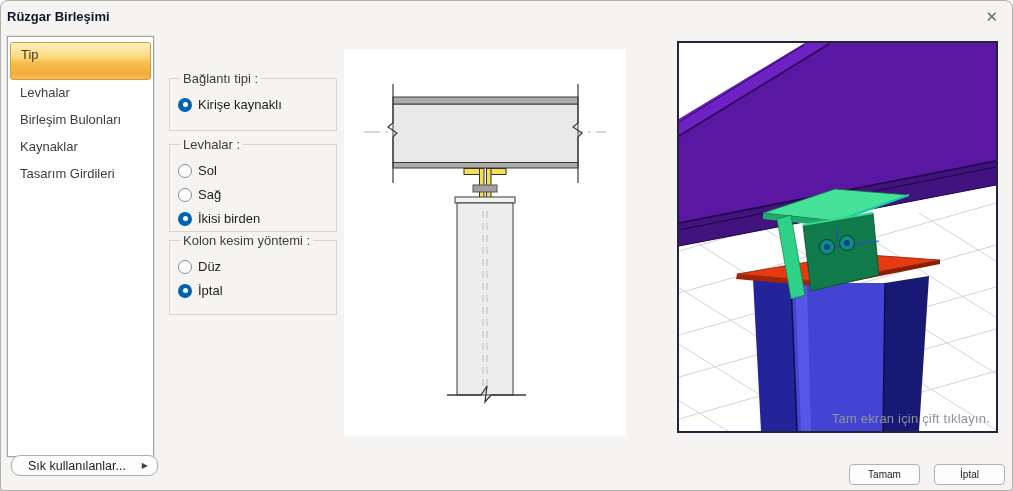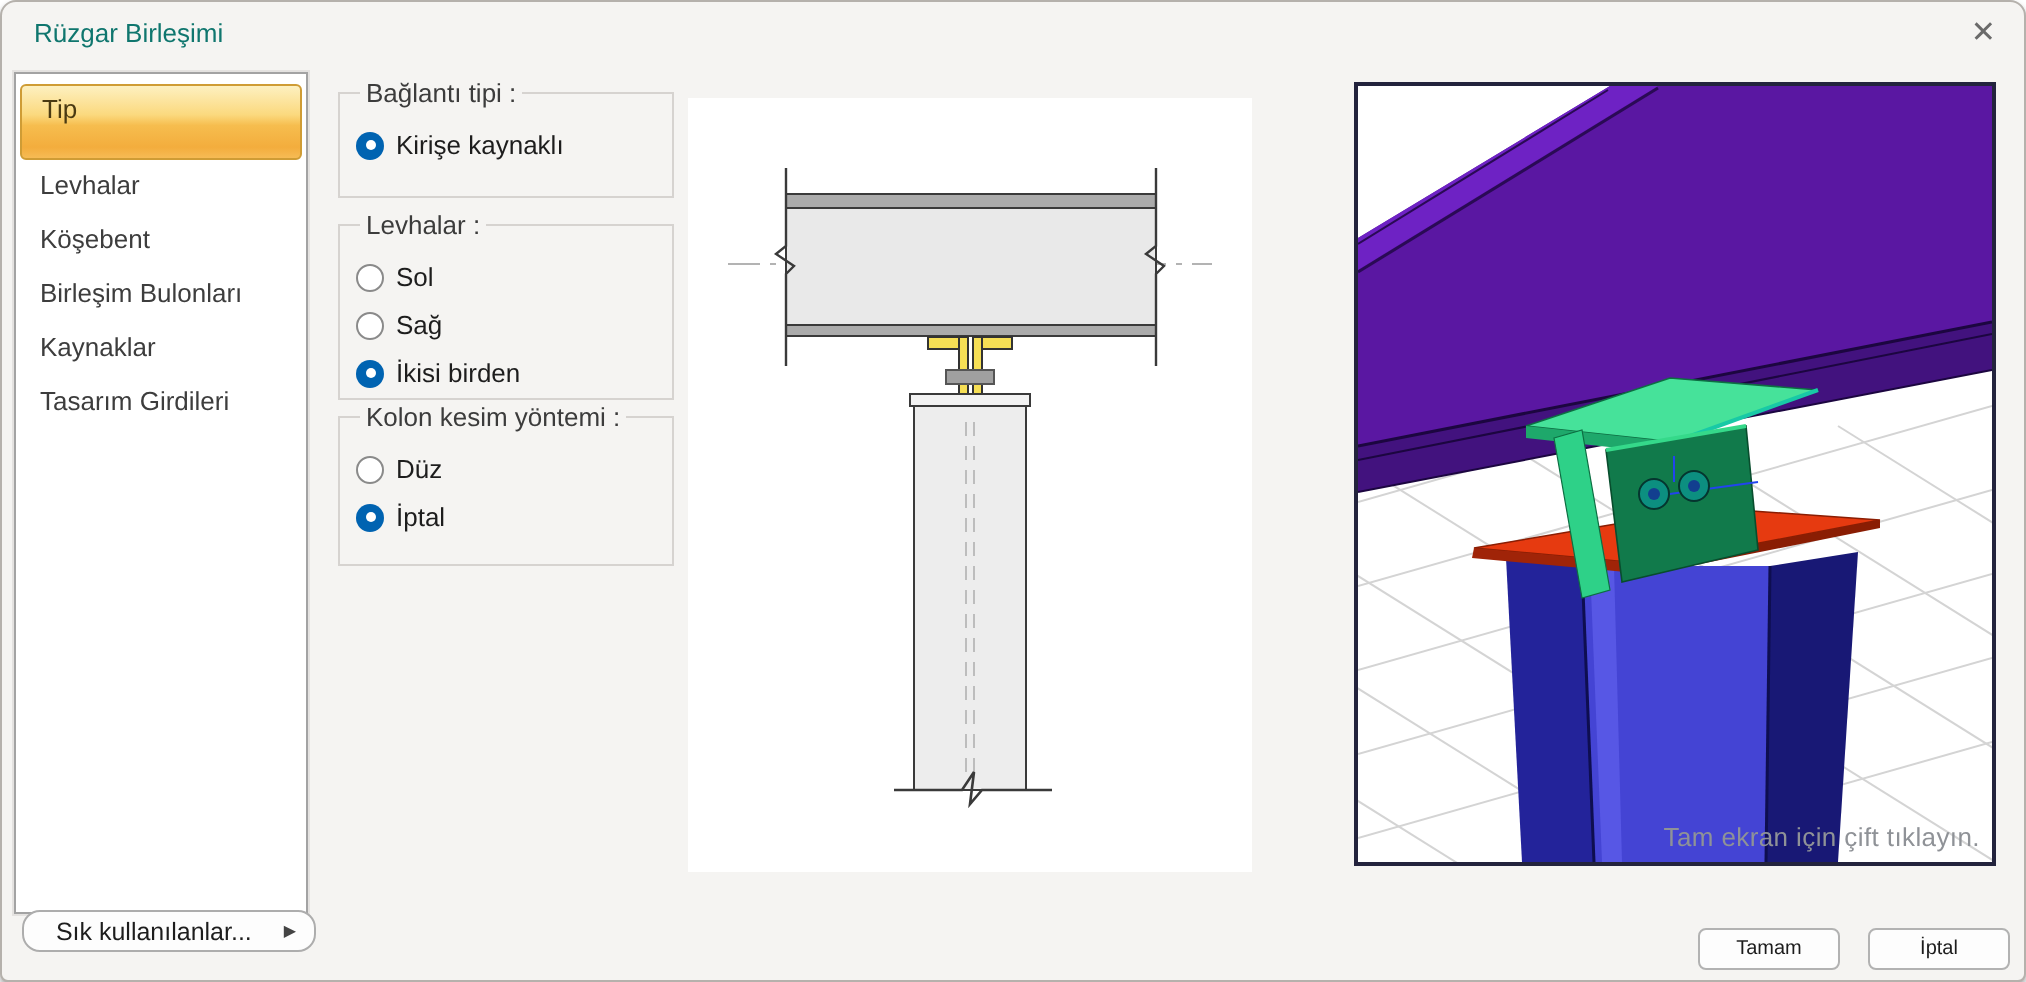--- a/index.html
+++ b/index.html
@@ -5,33 +5,33 @@
   * { margin:0; padding:0; box-sizing:border-box; }
   html,body { background:#ffffff; font-family:"Liberation Sans", sans-serif; }
   .dialog {
     position:relative; width:1013px; height:491px;
     background:#f5f4f2; border:1px solid #b5b1ac;
     border-radius:8px 8px 4px 4px; overflow:hidden;
     box-shadow:0 2px 3px rgba(0,0,0,.35);
   }
   
   .titlebar { position:absolute; left:0; top:0; right:0; height:30px; display:flex; align-items:center; }
-  .title { margin-left:16px; font-size:13px; color:#0f766e; }
+  .title { margin-left:6px; font-size:13px; color:#0f172a;font-weight:bold; }
   .close-btn { margin-left:auto; margin-right:14px; font-size:15px; color:#6a6a6a; cursor:default; line-height:1; }
   
   .sidebar { position:absolute; left:6px; top:35px; width:147px; height:421px;
     background:#fff; border:1px solid #a3a3a3; box-shadow:0 0 0 1px #e4e2e0; padding-top:4px; }
   .side-item { height:27px; line-height:26px; padding-left:12px; font-size:13px; color:#3d3d3d; cursor:default; }
   .side-item.selected {
     margin:1px 2px 0 2px; height:38px; line-height:24px; padding-left:10px;
     border:1px solid #cf9c35; border-radius:3px; color:#4a3a12;
     background:linear-gradient(to bottom,#fdf0c0 0%,#fbd97e 40%,#f6bd4e 55%,#f3ad3d 85%,#f6bb55 100%);
   }
   
-  fieldset { position:absolute; left:168px; width:168px; border:1px solid #d6d3d0; padding:2px 8px 6px 8px; background:transparent; }
+  fieldset { position:absolute; left:168px; width:168px; border:1px solid #d6d3d0; padding:2px 8px 6px 8px; background:transparent;margin-top:32px; }
   legend { font-size:13px; color:#3c3c3c; padding:0 3px; margin-left:2px; }
   .radio-row { display:flex; align-items:center; gap:6px; margin-top:9px; font-size:13px; color:#1d1d1d; cursor:default; }
   .radio { width:14px; height:14px; border-radius:50%; background:#fff; border:1px solid #8a8a8a; flex:0 0 auto; position:relative; }
   .radio.checked { border:none; background:#0063b1; }
   .radio.checked::after { content:""; position:absolute; left:4.5px; top:4.5px; width:5px; height:5px; border-radius:50%; background:#fff; }
   
   .diagram2d { position:absolute; left:343px; top:48px; width:282px; height:387px; background:#ffffff; }
   
   .viewport3d { position:absolute; left:676px; top:40px; width:321px; height:392px;
     background:#fff; border:2px solid #23233d; }
@@ -55,21 +55,20 @@
 <div class="dialog">
 
   <div class="titlebar">
     <span class="title">Rüzgar Birleşimi</span>
     <span class="close-btn">✕</span>
   </div>
 
   <div class="sidebar">
     <div class="side-item selected">Tip</div>
     <div class="side-item">Levhalar</div>
-    <div class="side-item">Köşebent</div>
     <div class="side-item">Birleşim Bulonları</div>
     <div class="side-item">Kaynaklar</div>
     <div class="side-item">Tasarım Girdileri</div>
   </div>
 
   <fieldset style="top:38px; height:60px;">
     <legend>Bağlantı tipi :</legend>
     <div class="radio-row">
       <span class="radio checked"></span>
       <span>Kirişe kaynaklı</span>

